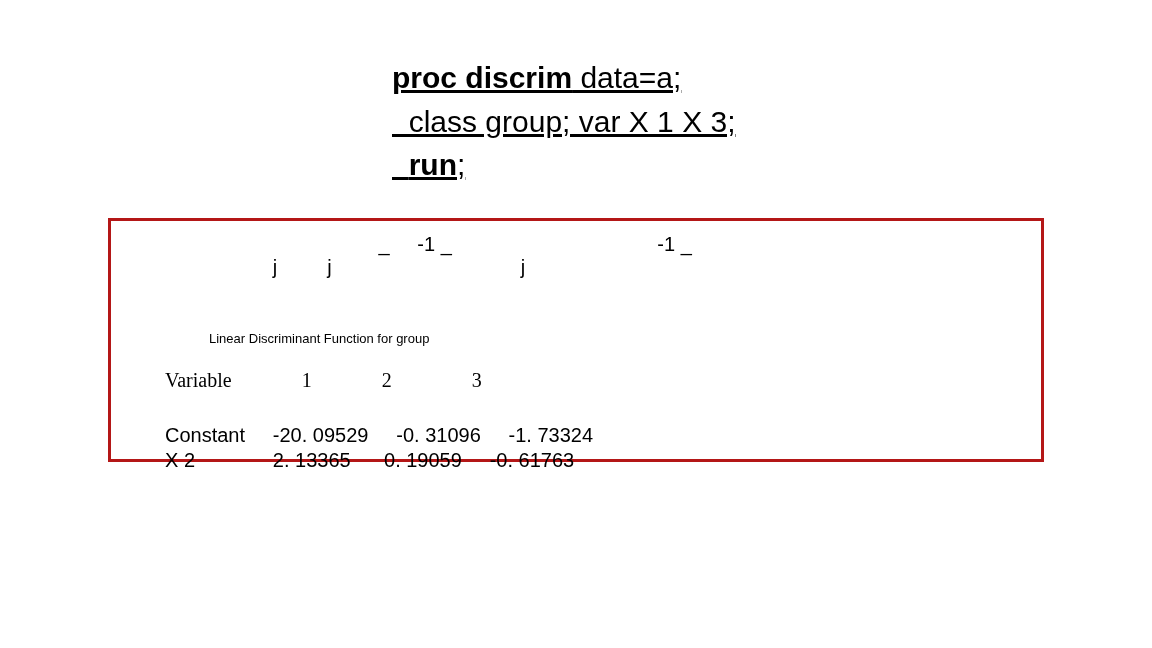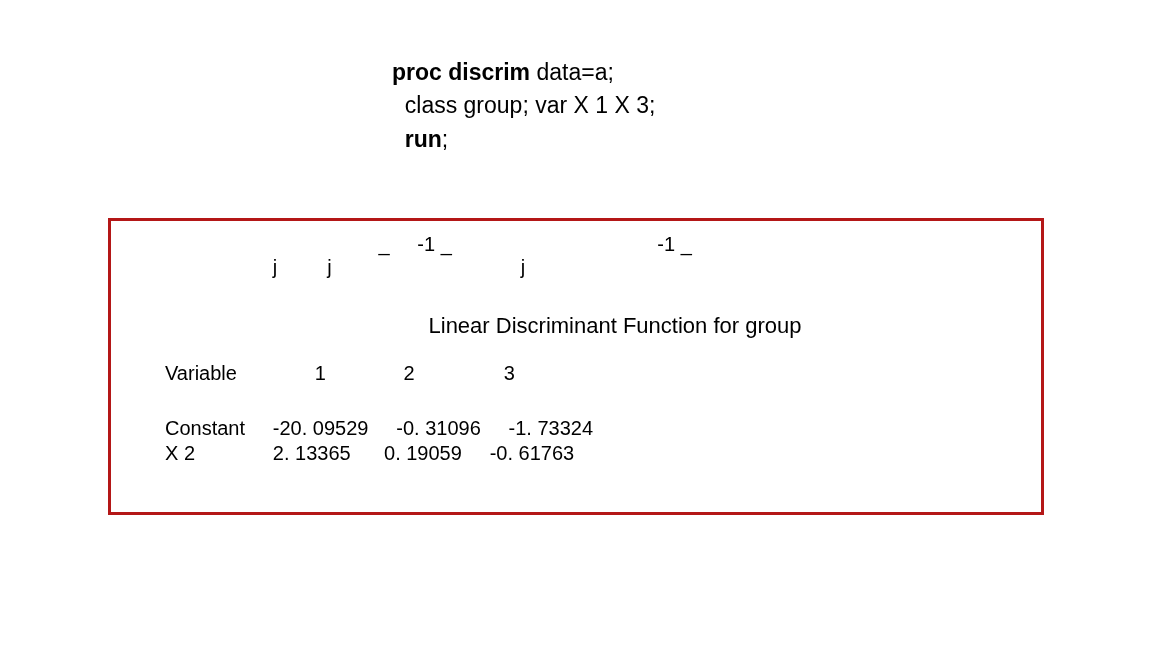--- a/index.html
+++ b/index.html
@@ -12,63 +12,64 @@
       height: 648px;
       background: #ffffff;
       font-family: Arial, Helvetica, sans-serif;
       position: relative;
       color: #000;
     }
     .code-block {
       position: absolute;
       left: 392px;
       top: 56px;
-      font-size: 23px;
+      font-size: 30px;
       line-height: 1.45;
+      text-decoration: underline;
     }
     .code-block .line {
       white-space: pre;
     }
     .code-block .bold {
       font-weight: bold;
     }
     .output-box {
       position: absolute;
       left: 108px;
       top: 218px;
       width: 936px;
-      height: 297px;
+      height: 244px;
       border: 3px solid #b41717;
       background: #ffffff;
       padding: 10px 20px 10px 20px;
     }
     .formula-line {
       font-size: 20px;
       white-space: pre;
       font-family: Arial, Helvetica, sans-serif;
       line-height: 1.15;
     }
     .formula-container {
       margin-top: 2px;
       margin-left: 14px;
     }
     .ldf-title {
-      font-size: 22px;
-      margin-top: 34px;
+      font-size: 13px;
+      margin-top: 52px;
       margin-left: 78px;
-      text-align: center;
     }
     .table-container {
       margin-top: 22px;
       margin-left: 34px;
       font-size: 20px;
       line-height: 1.25;
     }
     .table-header {
       white-space: pre;
+      font-family: Liberation Serif, serif;
     }
     .table-rows {
       margin-top: 30px;
     }
     .table-row {
       white-space: pre;
     }
   </style>
 </head>
 <body>

